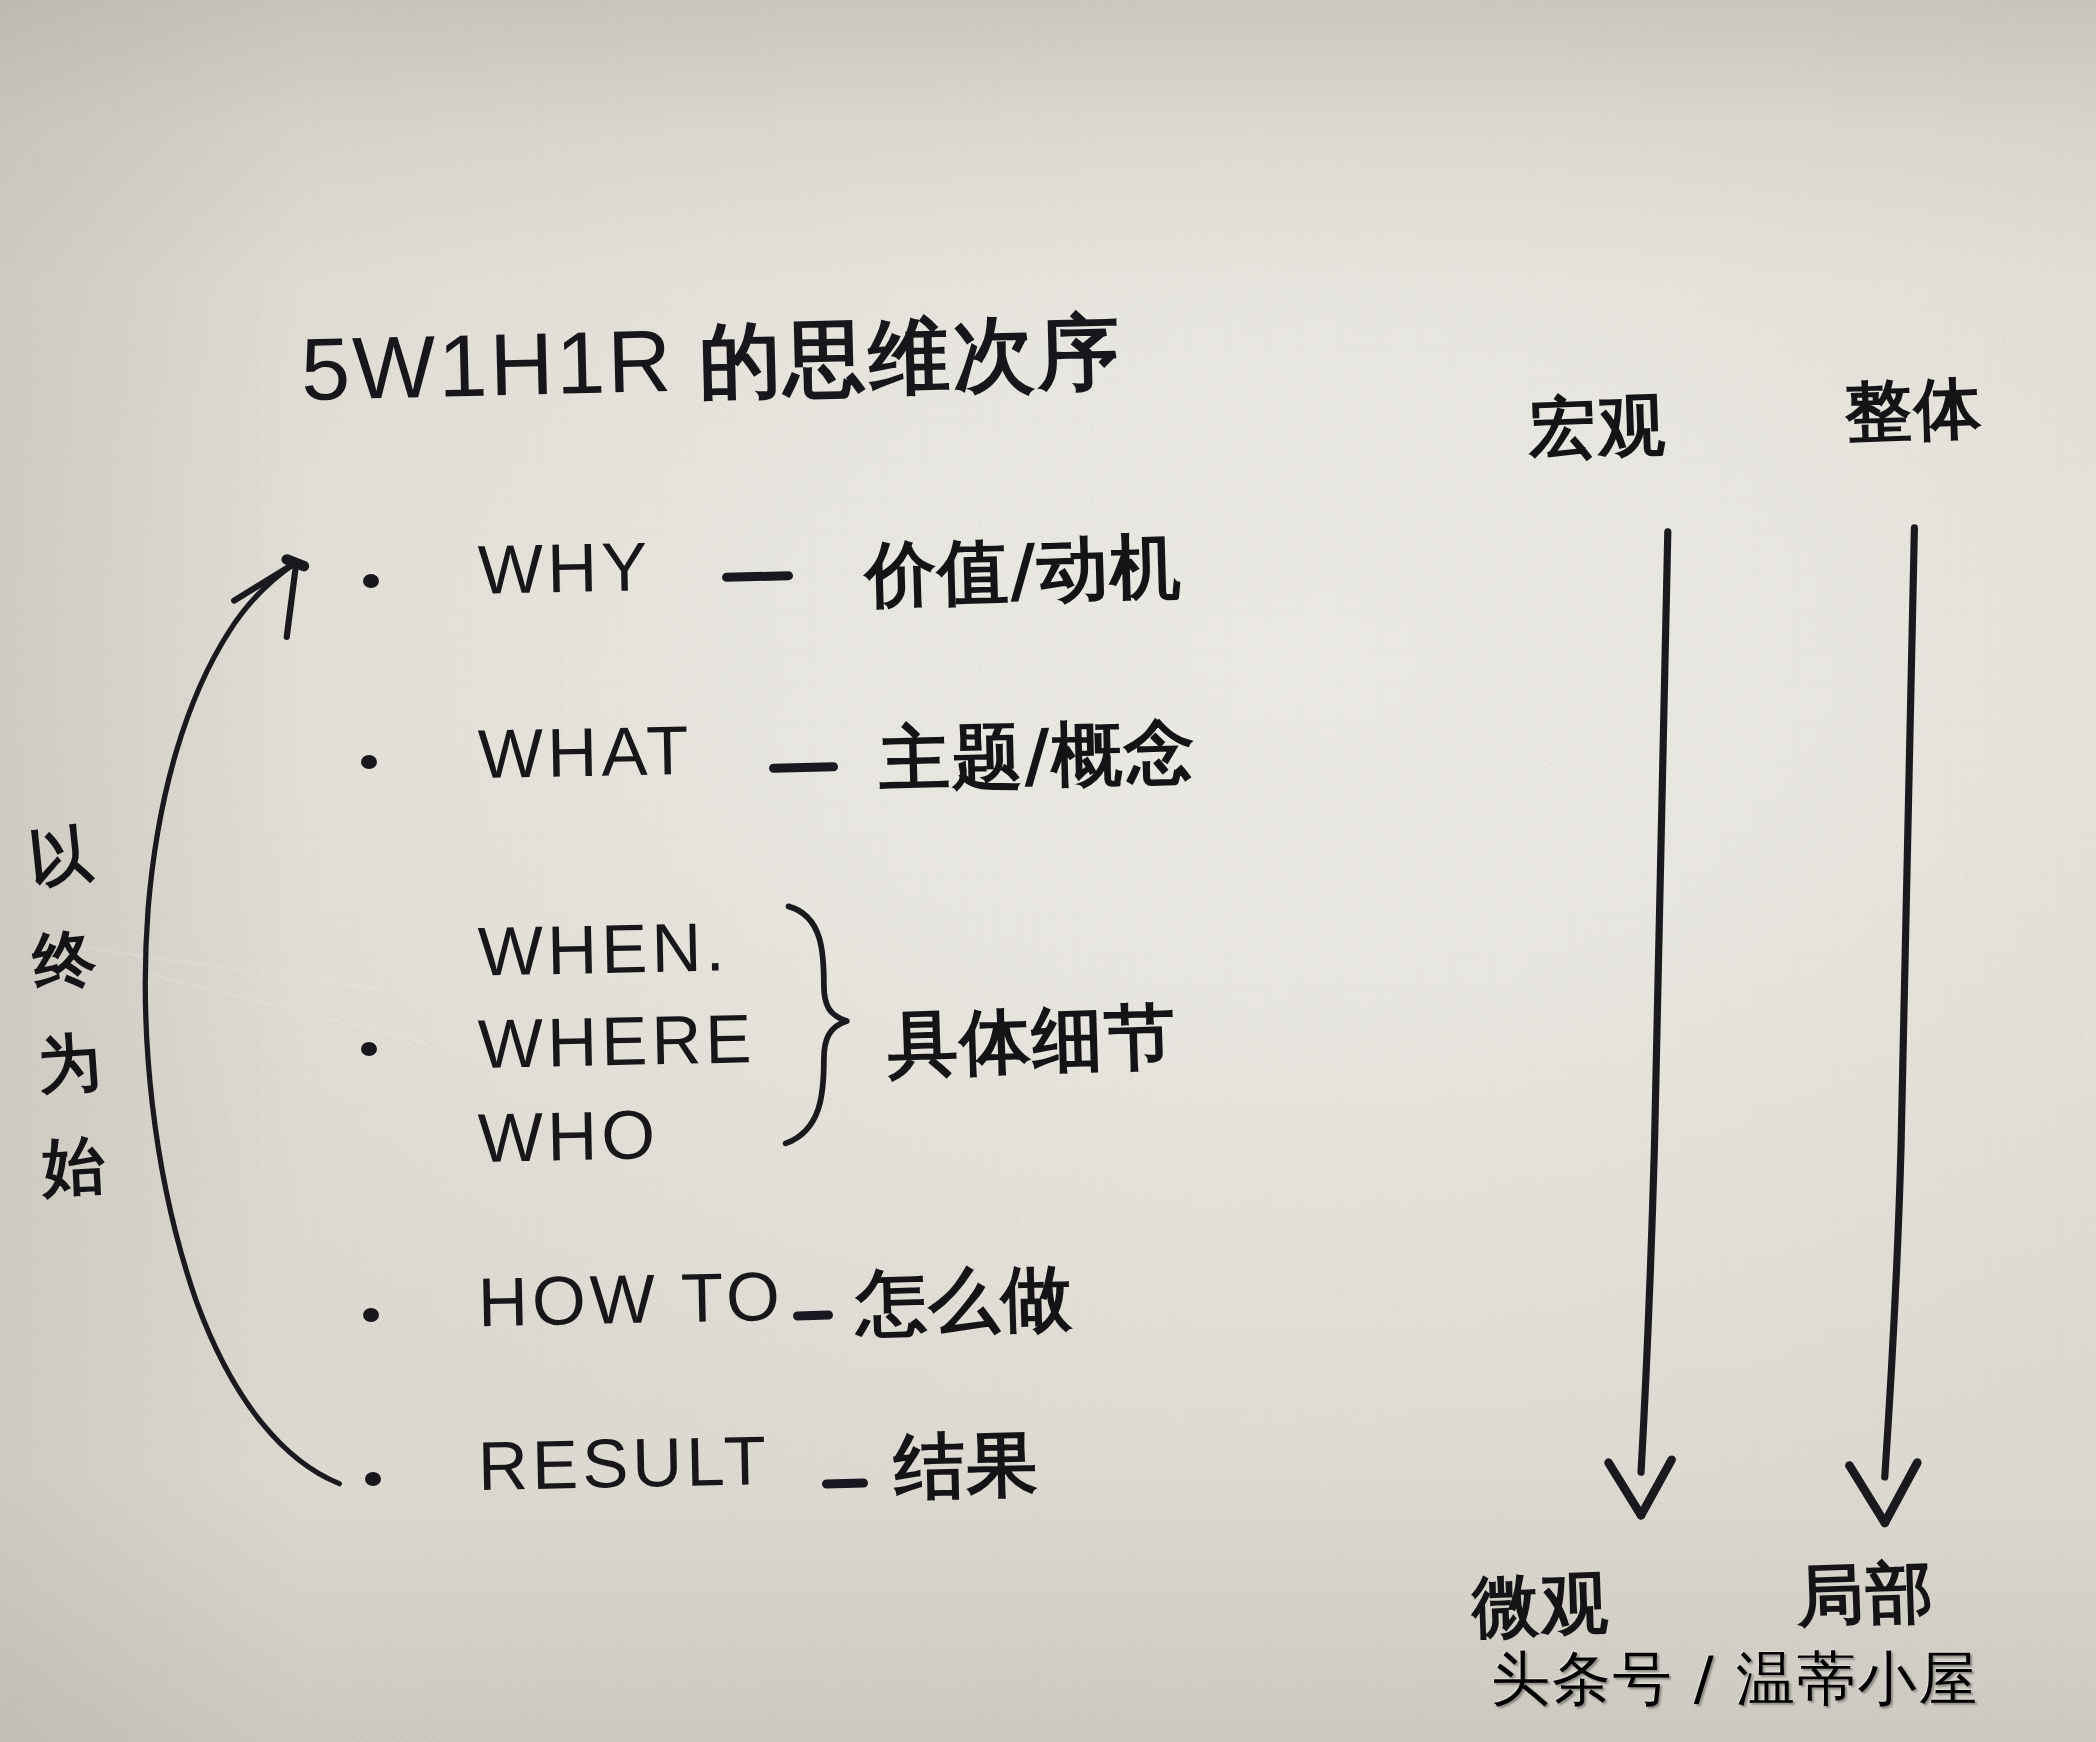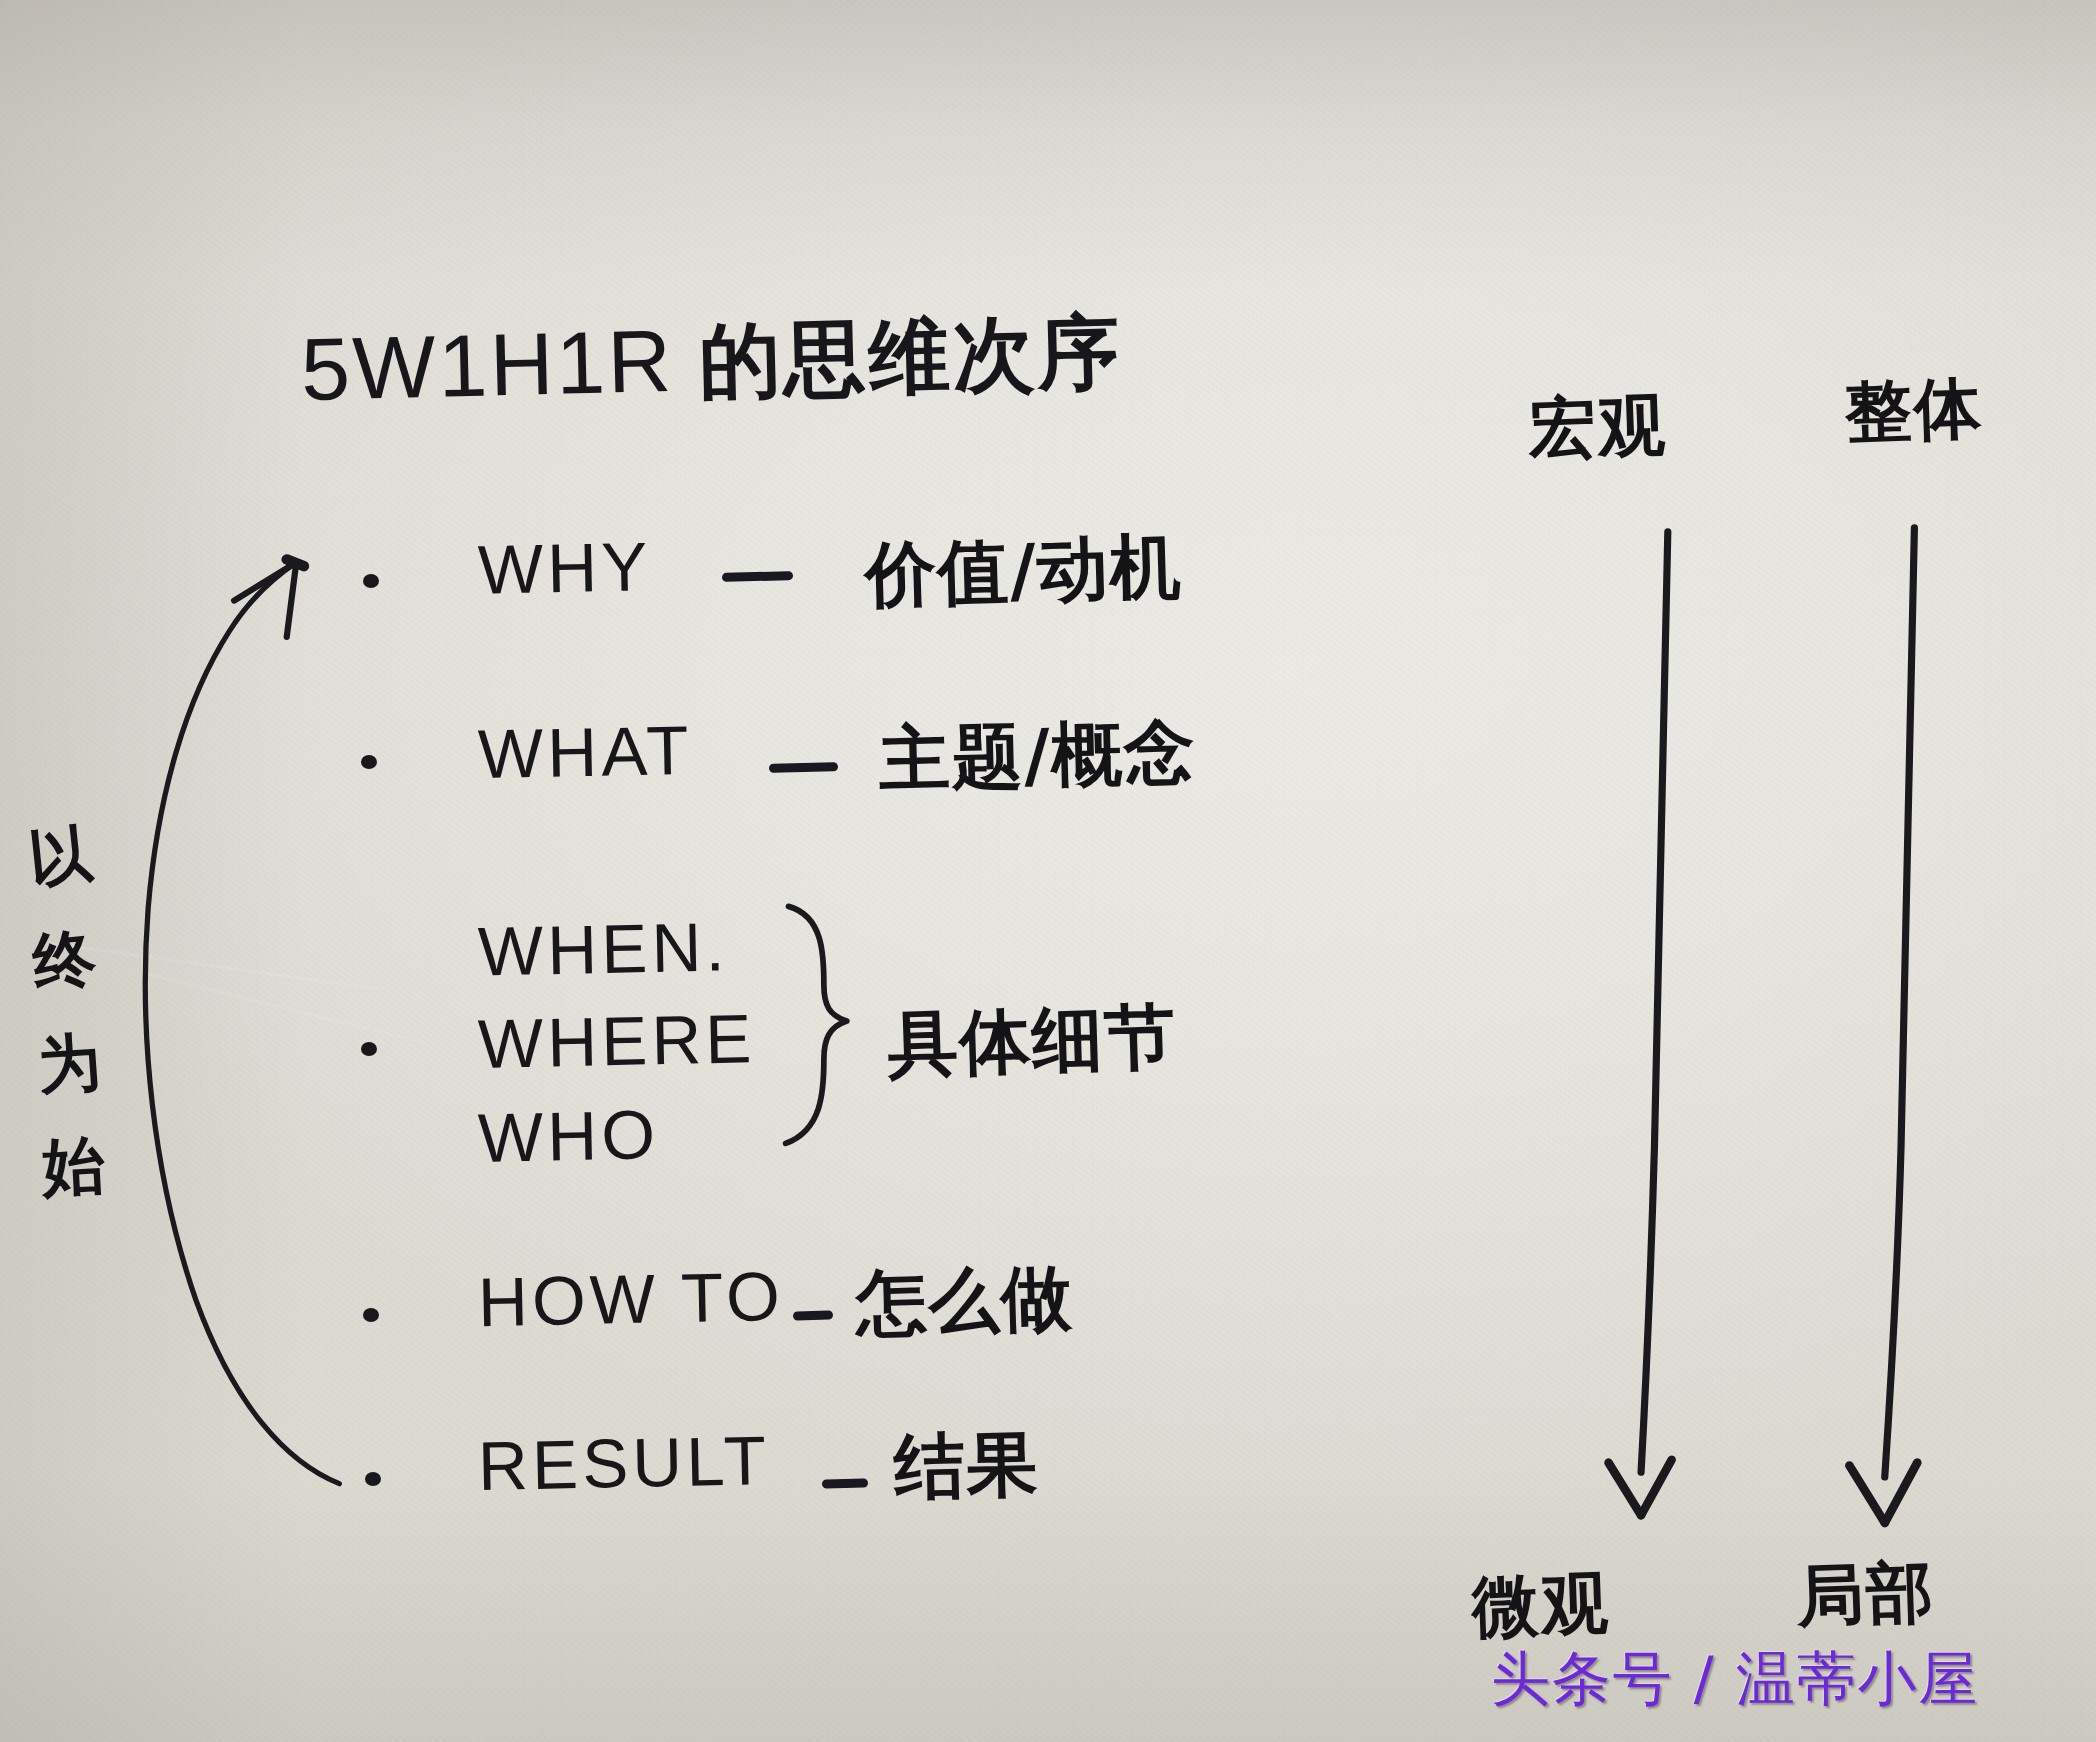--- a/index.html
+++ b/index.html
@@ -132,21 +132,21 @@
     pointer-events: none;
   }
 
   
   #watermark {
     position: absolute;
     left: 1491px; top: 1640px;
     font-family: "DejaVu Sans", sans-serif;
     font-size: 59px;
     font-weight: 400;
-    color: #6d28d9;
+    color: #000000;
     letter-spacing: .03em;
     text-shadow:
        1.9px 1.9px 1.9px rgba(90,88,84,.55),
       -1px -1px 0 rgba(255,255,255,.35);
     white-space: nowrap;
   }
 </style>
 </head>
 <body>
 

